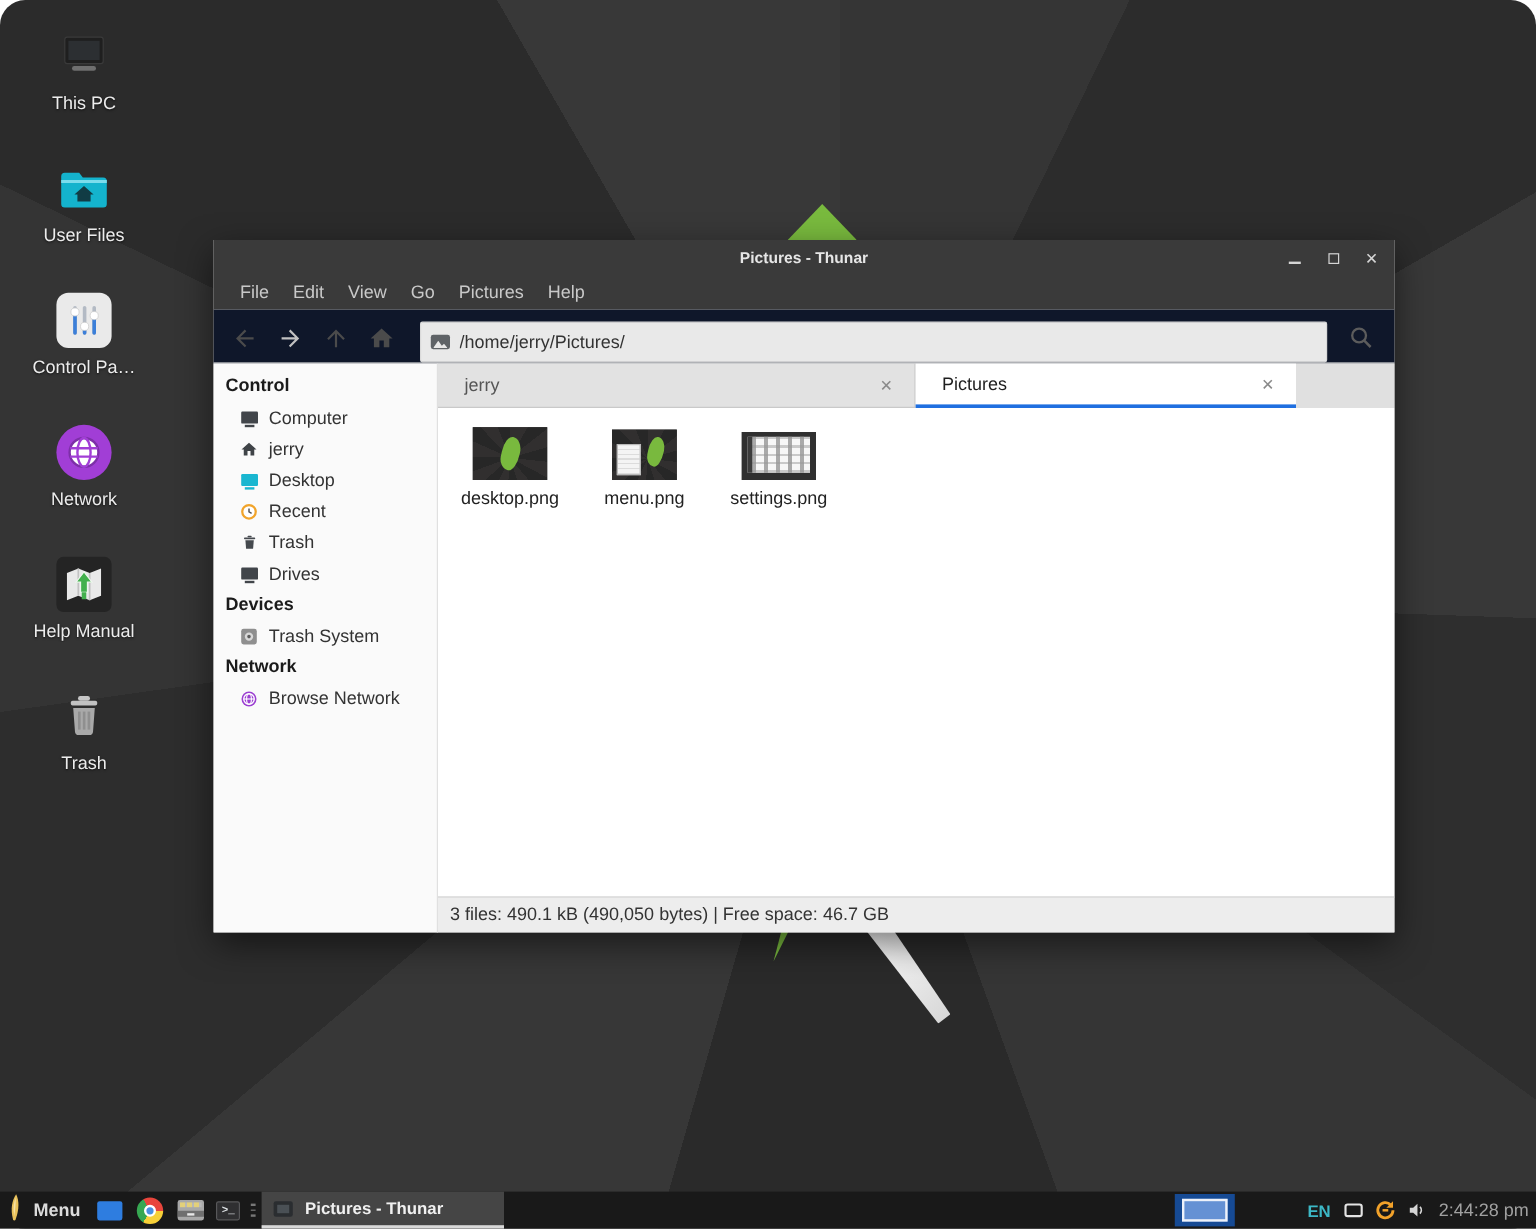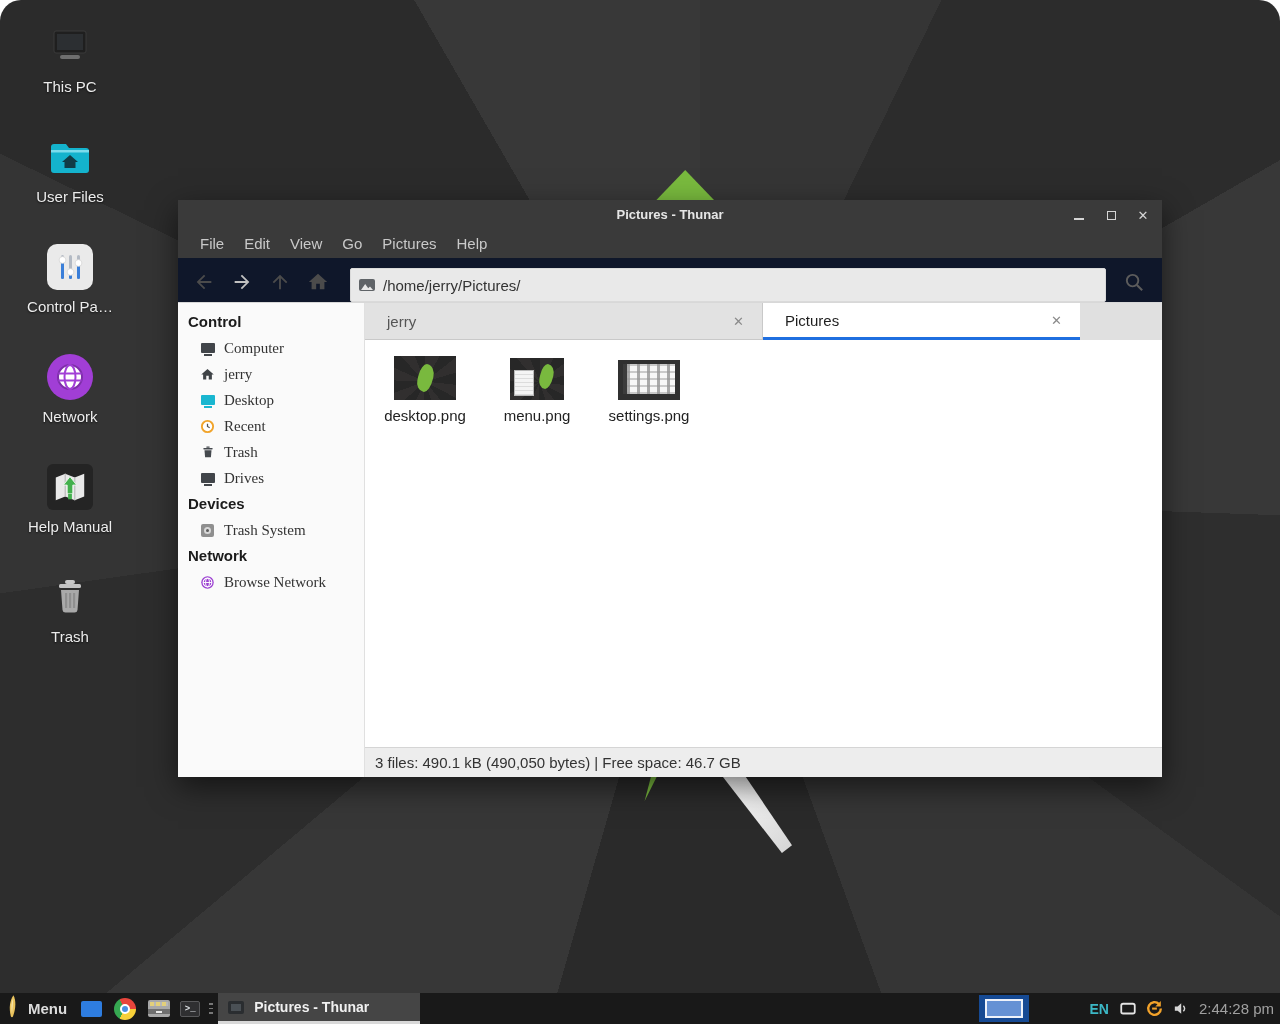--- a/index.html
+++ b/index.html
@@ -59,21 +59,21 @@
   .path-img-ic { width:16px; height:12px; background:#5f6367; border-radius:2px; position:relative;
     overflow:hidden; flex:none; }
   .path-img-ic i { position:absolute; left:2px; bottom:1px; width:12px; height:6px; background:#e8e8e8;
     clip-path:polygon(0 100%, 35% 0, 60% 70%, 75% 40%, 100% 100%); }
   #pathinput { border:none; background:transparent; outline:none; font-size:15px; color:#333;
     margin-left:8px; width:100%; font-family:"Liberation Sans", sans-serif; }
 
   #sidebar { left:0; top:103px; width:187px; height:474px; background:#fafafa;
     border-right:1px solid #e0e0e0; padding-top:6px; }
   .sb-head { height:26px; line-height:26px; padding-left:10px; font-size:15px; font-weight:bold; color:#1b1b1b; }
-  .sb-item { height:26px; display:flex; align-items:center; padding-left:21px; font-size:15px; color:#333;font-family:Liberation Serif, serif; }
+  .sb-item { height:26px; display:flex; align-items:center; padding-left:21px; font-size:15px; color:#333; }
   .sb-item .si { width:17px; height:17px; display:flex; align-items:center; justify-content:center;
     margin-right:8px; flex:none; }
   .mon-dark { width:14px; height:10px; background:#41454a; border-radius:1px; position:relative; }
   .mon-dark:after { content:""; position:absolute; left:3px; bottom:-3px; width:8px; height:2px; background:#41454a; }
   .mon-cyan { width:14px; height:10px; background:#19b6d0; border-radius:1px; position:relative; }
   .mon-cyan:after { content:""; position:absolute; left:3px; bottom:-3px; width:8px; height:2px; background:#19b6d0; }
   .fs-drive { width:13px; height:13px; background:#8f8f8f; border-radius:2px;
     display:flex; align-items:center; justify-content:center; }
   .fs-drive i { width:7px; height:7px; border-radius:50%; border:2px solid #d8d8d8; background:#5c5c5c; }
 

